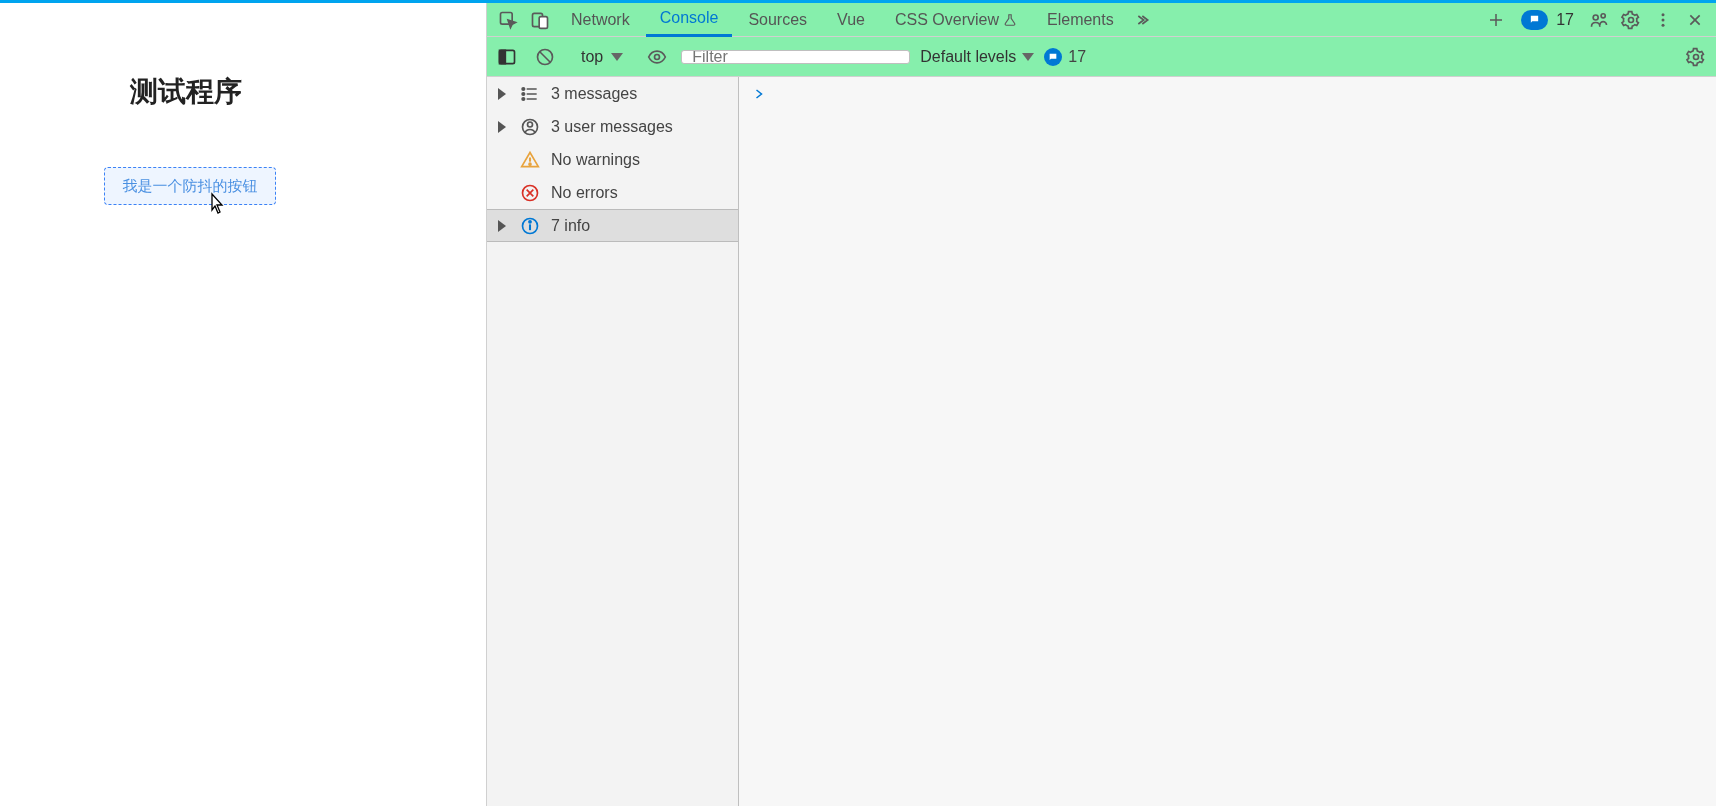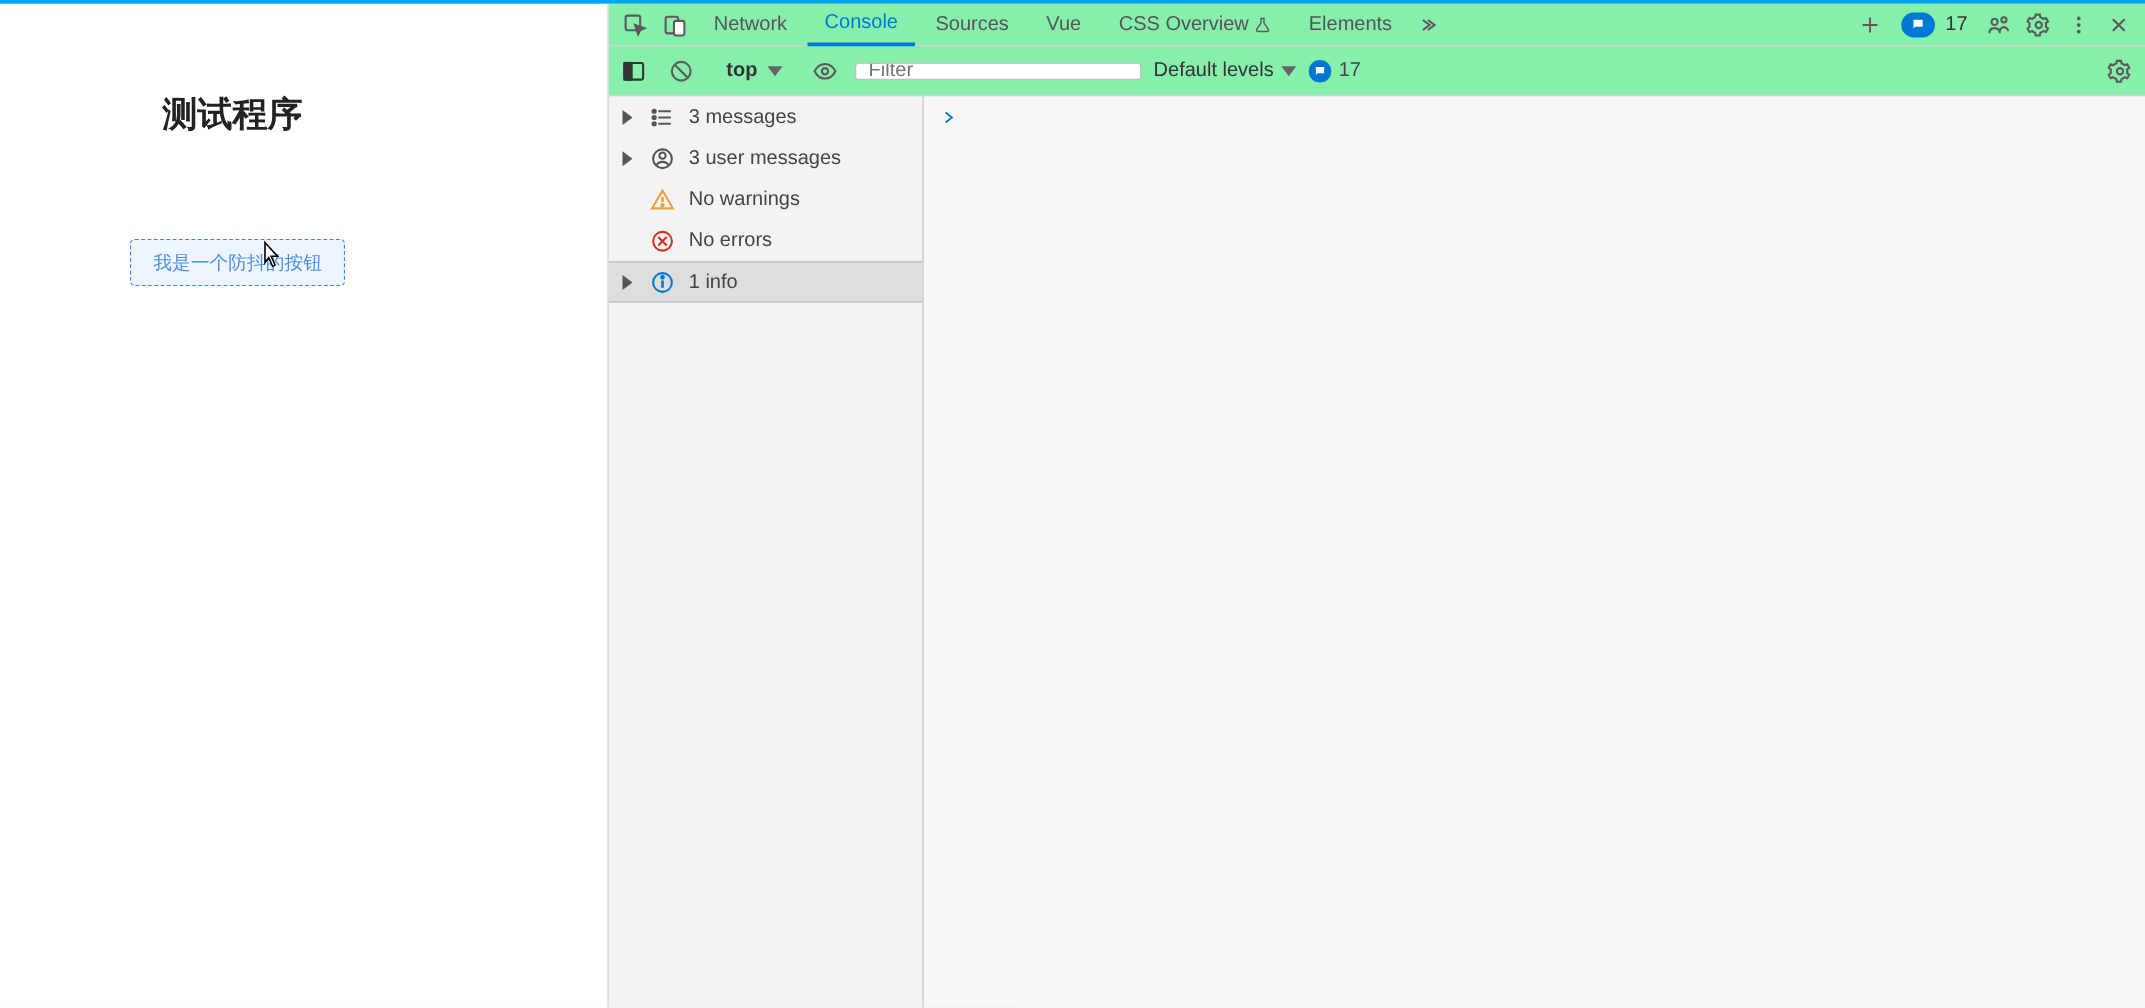--- a/index.html
+++ b/index.html
@@ -3,40 +3,40 @@
 <meta charset="utf-8">
 <style>
   * { box-sizing: border-box; margin: 0; padding: 0; }
   html, body { width: 100%; height: 100%; font-family: "Segoe UI", Arial, sans-serif; background:#fff; }
   body { display:flex; flex-direction:column; height:806px; width:1716px; overflow:hidden; border-top:3px solid #00a4ef;}
   .main-row { flex:1; display:flex; min-height:0;}
   
   .page-pane { width:487px; position:relative; background:#fff; border-right:1px solid #d0d0d0;}
   .page-title { position:absolute; left:130px; top:70px; font-size:28px; font-weight:700; color:#222;}
   .debounce-btn {
-    position:absolute; left:104px; top:188px; width:172px; height:38px;
+    position:absolute; left:104px; top:164px; width:172px; height:38px;
     border:1px dashed #3b82f6; border-radius:4px; background:#eef5ff;
     color:#4a90e2; font-size:15px; cursor:pointer;
   }
   .cursor-ptr { position:absolute; left:206px; top:189px; pointer-events:none;}
   
   .devtools { flex:1; display:flex; flex-direction:column; background:#86efac; min-width:0;}
   
   .dt-tabs { height:34px; display:flex; align-items:center; border-bottom:1px solid #d0d0d0; padding:0 6px; gap:2px; color:#555; font-size:16px;}
   .dt-tabs .iconbtn { width:30px; height:30px; display:flex; align-items:center; justify-content:center; cursor:pointer; color:#5a5a5a;}
   .dt-tabs .tab { padding:0 14px; height:34px; display:flex; align-items:center; cursor:pointer; color:#555;}
   .dt-tabs .tab.active { color:#0078d4; border-bottom:3px solid #0078d4; height:34px;}
   .dt-tabs .spacer { flex:1;}
   .badge-pill { display:flex; align-items:center; height:20px; padding:0 8px; background:#0078d4; color:#fff; border-radius:10px; font-size:14px; gap:4px;}
   .badge-count-top { font-size:16px; color:#333; margin-left:4px;}
   .flask { margin-left:4px;}
   
   .dt-toolbar { height:40px; display:flex; align-items:center; border-bottom:1px solid #d0d0d0; padding:0 6px; gap:10px; font-size:16px; color:#444;}
   .dt-toolbar .iconbtn { width:28px; height:28px; display:flex; align-items:center; justify-content:center; cursor:pointer; color:#5a5a5a;}
-  .context-select { display:flex; align-items:center; gap:8px; height:30px; padding:0 10px 0 12px; cursor:pointer; color:#333; border-radius:3px;font-weight:bold;}
+  .context-select { display:flex; align-items:center; gap:8px; height:30px; padding:0 10px 0 12px; cursor:pointer; color:#333; border-radius:3px;}
   .filter-input { flex:0 0 162px; height:14px; border:1px solid #bfbfbf; border-radius:3px; padding:0 10px; font-size:16px; color:#333; outline:none;}
   .levels-select { display:flex; align-items:center; gap:6px; cursor:pointer; color:#333;}
   .toolbar-badge { display:flex; align-items:center; gap:6px;}
   .toolbar-badge .dot { width:18px; height:18px; border-radius:9px; background:#0078d4; color:#fff; display:flex; align-items:center; justify-content:center; font-size:11px;}
   .dt-toolbar .spacer { flex:1;}
   
   .dt-body { flex:1; display:flex; min-height:0;}
   .dt-sidebar { width:252px; border-right:1px solid #bfbfbf; background:#f3f3f3; overflow:auto;}
   .sb-row { height:33px; display:flex; align-items:center; gap:10px; padding-left:8px; font-size:16px; color:#444; cursor:pointer;}
   .sb-row .expander { width:14px; display:flex; justify-content:center; color:#555;}
@@ -244,21 +244,21 @@
           <span class="expander">
               <span class="tri-right"></span>
             </span>
           <span class="ic">
             <svg width="20" height="20" viewBox="0 0 24 24" fill="none" stroke="#0078d4" stroke-width="2">
                 <circle cx="12" cy="12" r="9"></circle>
                 <path d="M12 10v7" stroke-width="2.5"></path>
                 <circle cx="12" cy="7" r="1.3" fill="#0078d4"></circle>
               </svg>
           </span>
-          <span>1 info</span>
+          <span>7 info</span>
         </div>
 
 
       </div>
 
       <div class="dt-consolearea">
         <span class="prompt">
           <svg width="12" height="14" viewBox="0 0 24 24" fill="none" stroke="#0078d4" stroke-width="3">
               <path d="M7 4l10 8-10 8"></path>
             </svg>

